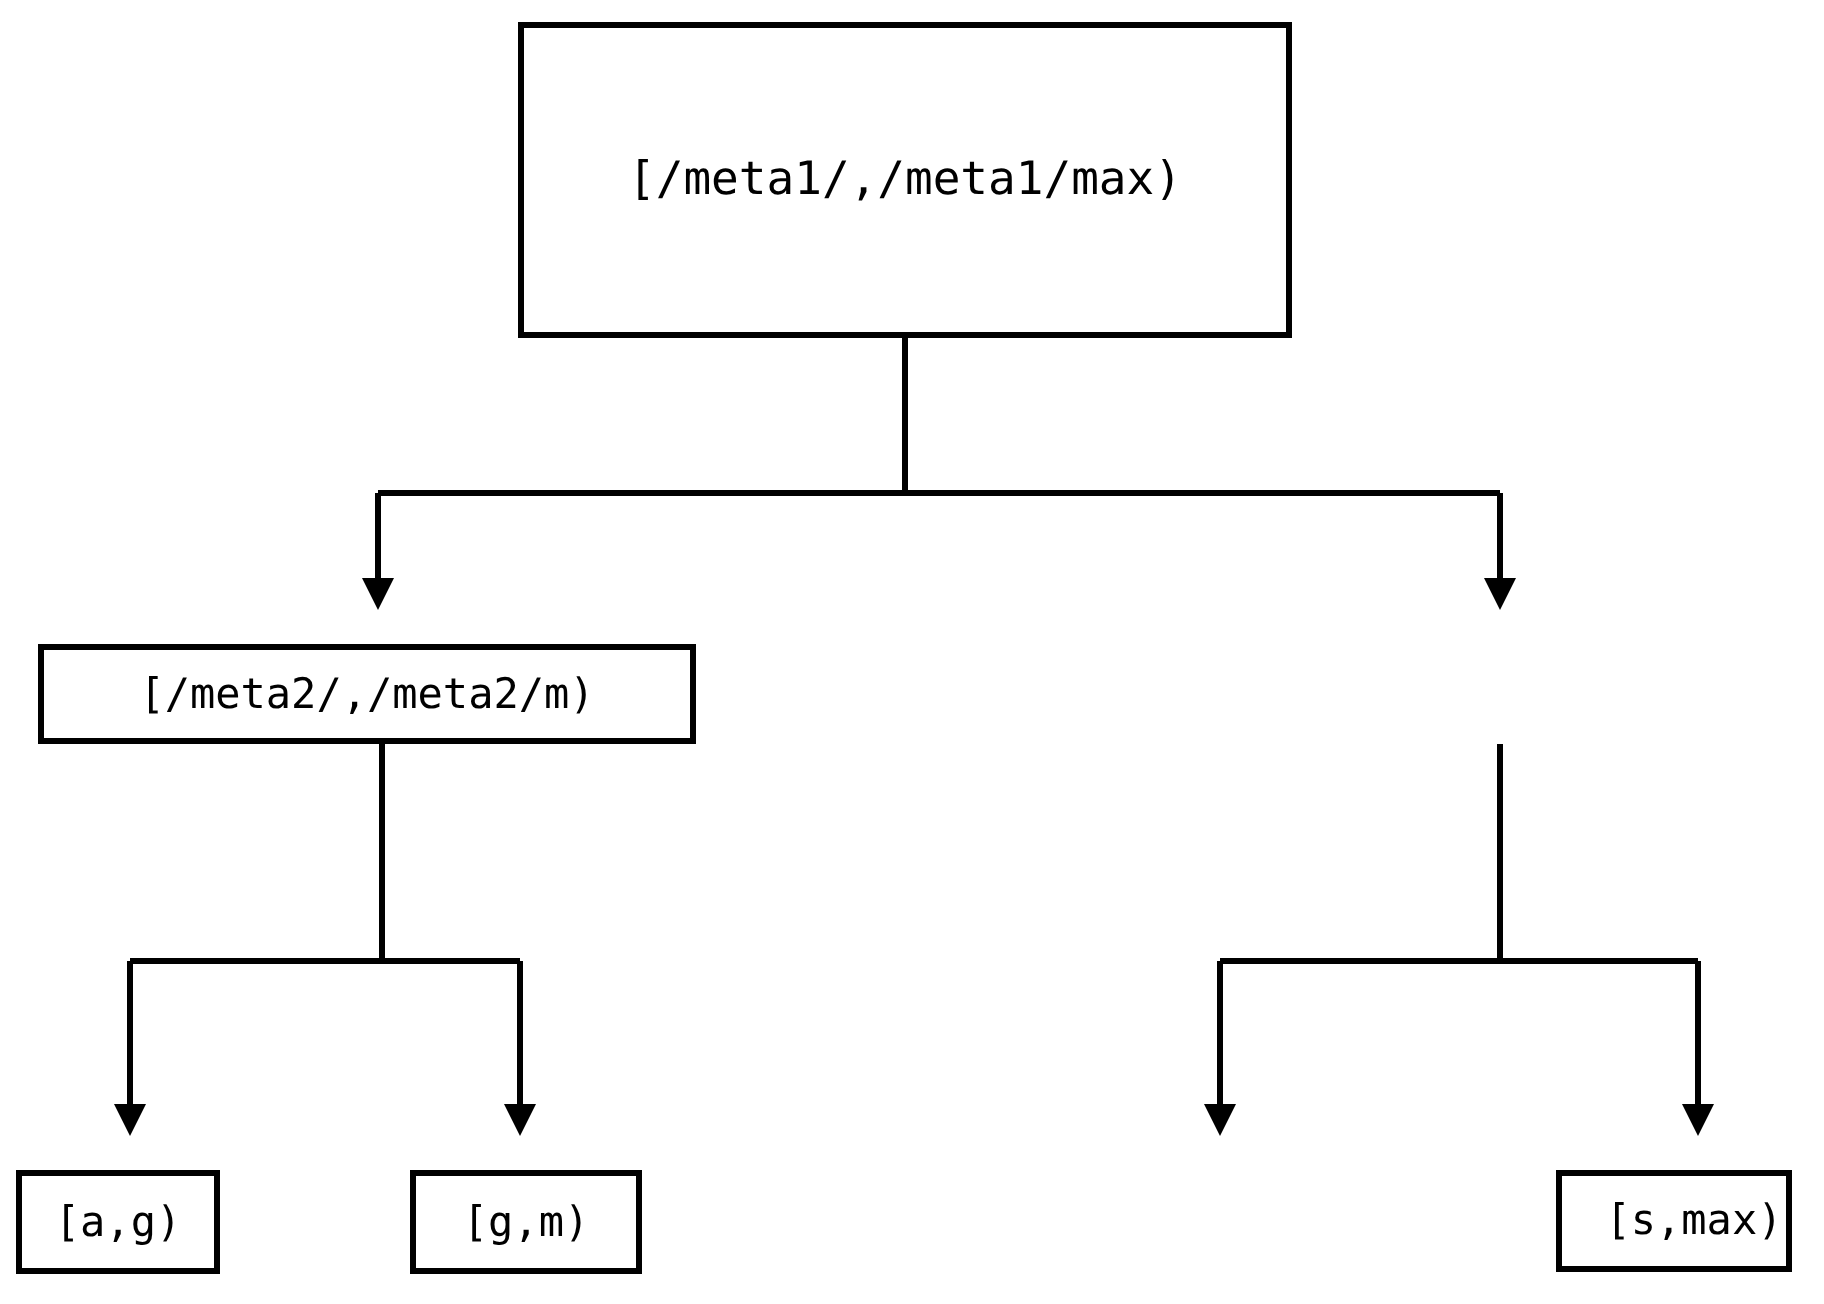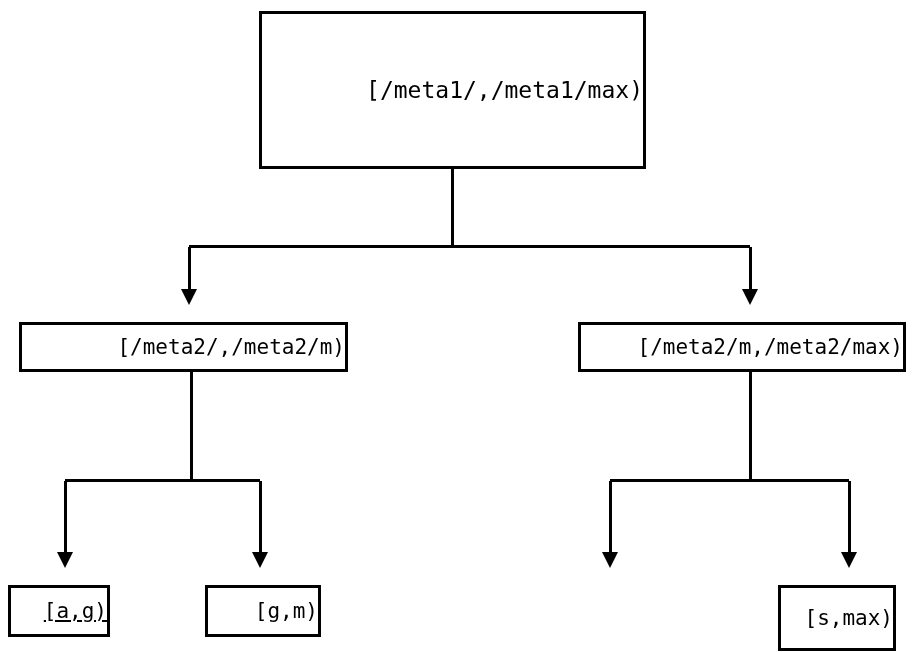--- a/index.html
+++ b/index.html
@@ -25,21 +25,21 @@
     width: 912px;
     height: 652px;
   }
   .node-box {
     position: absolute;
     box-sizing: border-box;
     background: #ffffff;
     border: 3px solid #000000;
     display: flex;
     align-items: center;
-    justify-content: flex-end;
+    justify-content: center;
     z-index: 2;
   }
   .node-label {
     font-family: "DejaVu Sans Mono", "Liberation Mono", monospace;
     color: #000000;
     white-space: pre;
     letter-spacing: 0px;
     line-height: 1;
   }
   .level-0 .node-label { font-size: 23px; }
@@ -81,30 +81,27 @@
   </svg>
 
   <div class="node-box level-0" style="left:259px; top:11px; width:387px; height:158px;">
     <span class="node-label">[/meta1/,/meta1/max)</span>
   </div>
 
   <div class="node-box level-1" style="left:19px; top:322px; width:329px; height:50px;">
     <span class="node-label">[/meta2/,/meta2/m)</span>
   </div>
 
-  <div class="node-box level-1" style="left:578px; top:322px; width:328px; height:50px;">
-    <span class="node-label">[/meta2/m,/meta2/max)</span>
-  </div>
 
-  <div class="node-box level-2" style="left:8px; top:585px; width:102px; height:52px;text-decoration:underline;">
+  <div class="node-box level-2" style="left:8px; top:585px; width:102px; height:52px;">
     <span class="node-label">[a,g)</span>
   </div>
 
   <div class="node-box level-2" style="left:205px; top:585px; width:116px; height:52px;">
     <span class="node-label">[g,m)</span>
   </div>
 
 
-  <div class="node-box level-2" style="left:778px; top:585px; width:118px; height:66px;padding-left:20px;">
+  <div class="node-box level-2" style="left:778px; top:585px; width:118px; height:51px;padding-left:20px;">
     <span class="node-label">[s,max)</span>
   </div>
 
 </div>
 
 </body></html>

